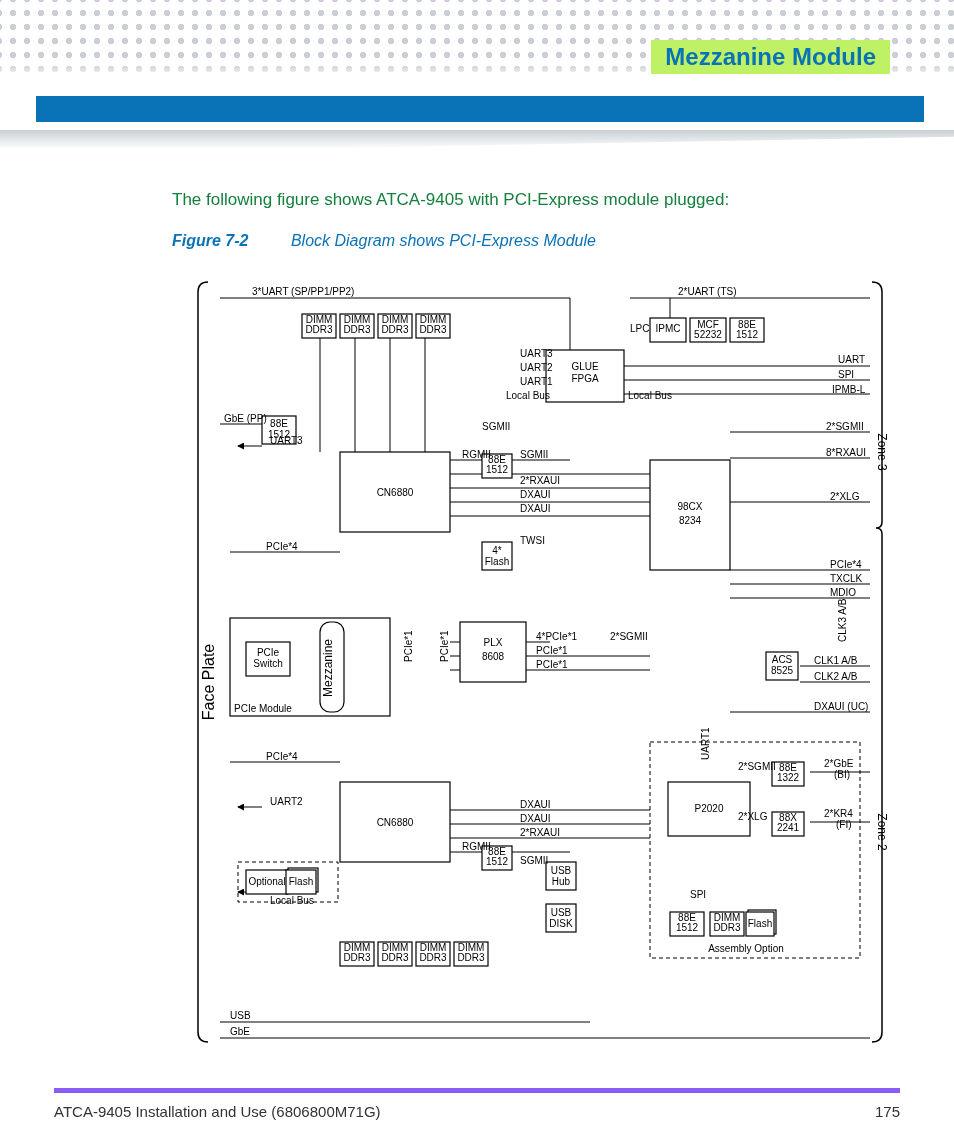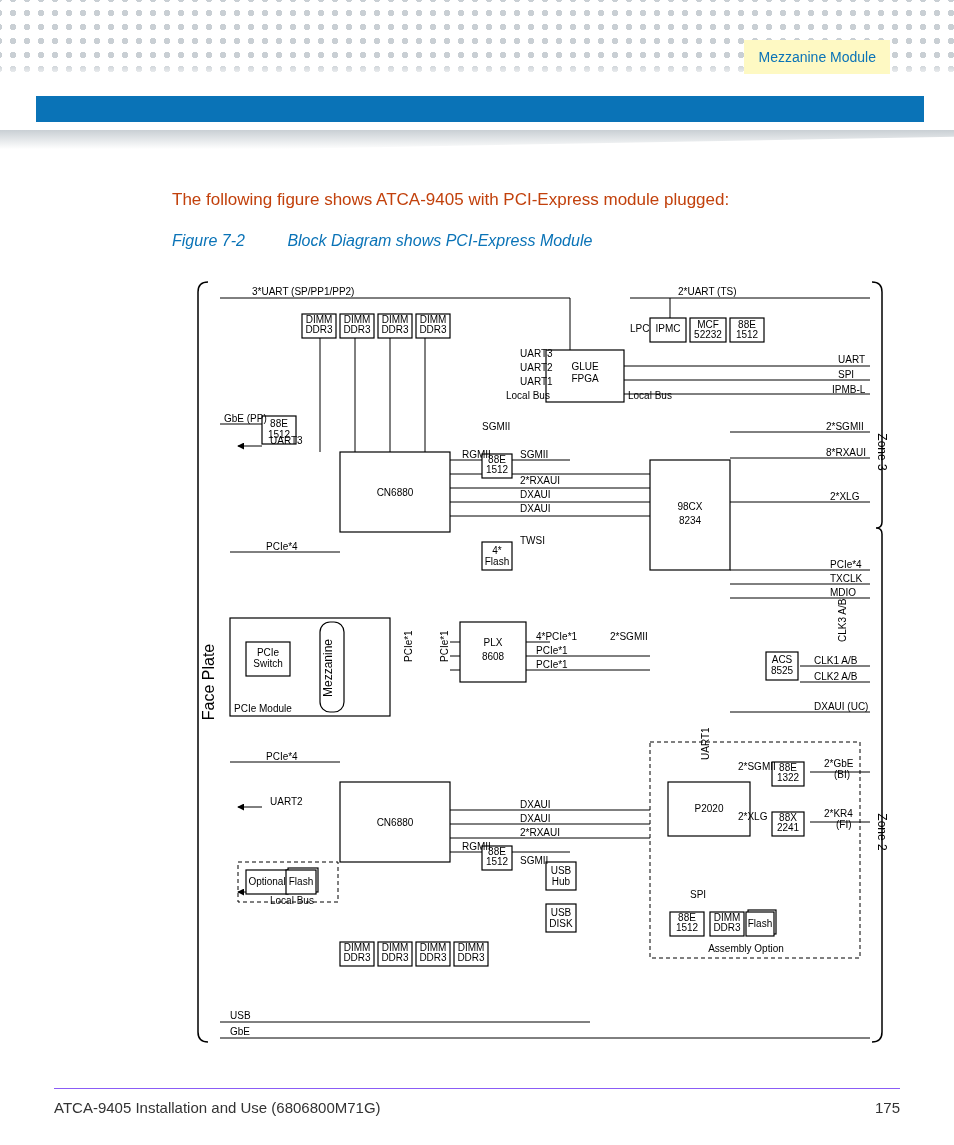--- a/index.html
+++ b/index.html
@@ -4,30 +4,30 @@
 <style>
   html,body{margin:0;padding:0;background:#fff;font-family:"Segoe UI",Arial,sans-serif;color:#222}
   .page{width:954px;height:1145px;position:relative;overflow:hidden}
   
   .dotband{position:absolute;left:0;top:0;width:954px;height:78px;
     background-image:radial-gradient(#c9cfd4 3px,transparent 3px);
     background-size:14px 14px;background-position:6px 6px}
   .dotband .fade{position:absolute;left:0;bottom:0;width:954px;height:14px;
     background:linear-gradient(#ffffff00,#fff)}
   .section-title{position:absolute;right:64px;top:40px;height:34px;padding:0 14px;
-    background:#fef9c3;color:#0a73b7;font-weight:400;font-size:14px;line-height:34px}
+    background:#bef264;color:#0a73b7;font-weight:700;font-size:24px;line-height:34px}
   .bluebar{position:absolute;left:36px;top:96px;width:888px;height:26px;background:#0a73b7}
   .greywedge{position:absolute;left:0;top:130px;width:954px;height:24px;
     background:linear-gradient(to bottom,#c9cfd4,#fff 80%);
     clip-path:polygon(0 0,100% 0,100% 28%,0 100%)}
-  .intro{position:absolute;left:172px;top:190px;font-size:17px;color:#c2410c}
+  .intro{position:absolute;left:172px;top:190px;font-size:17px;color:#15803d}
   .figcap{position:absolute;left:172px;top:232px;color:#0a73b7;font-style:italic;font-size:16px}
-  .figcap .num{font-weight:400;margin-right:38px}
+  .figcap .num{font-weight:700;margin-right:38px}
   .diagram{position:absolute;left:190px;top:262px;width:700px;height:800px}
-  .footer{position:absolute;left:54px;right:54px;top:1088px;border-top:1px solid #8b5cf6;
+  .footer{position:absolute;left:54px;right:54px;top:1088px;border-top:5px solid #8b5cf6;
     padding-top:10px;font-size:15px;color:#333;display:flex;justify-content:space-between}
   
   .lbl{font:10px Arial,sans-serif;fill:#000}
   .lblv{font:12px Arial,sans-serif;fill:#000}
   .big{font:16px Arial,sans-serif;fill:#000}
 </style>
 </head>
 <body>
 
 <div class="page">

